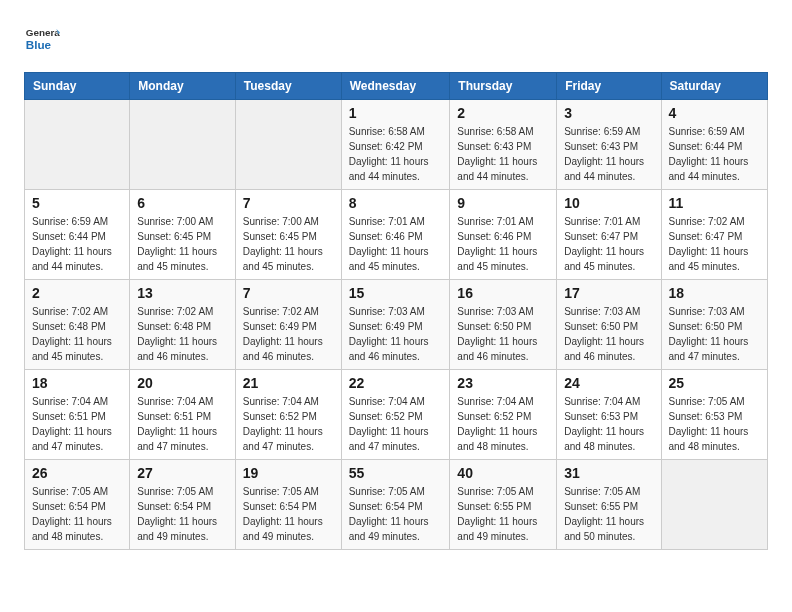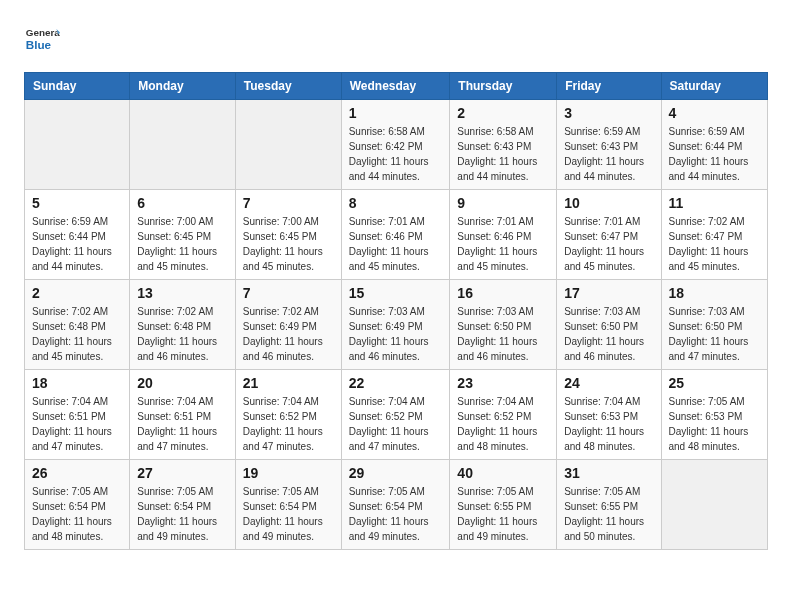--- a/index.html
+++ b/index.html
@@ -232,21 +232,21 @@
           </td>
           <td>
             <span class="day-num">27</span>
             <div class="day-info">Sunrise: 7:05 AM<br>Sunset: 6:54 PM<br>Daylight: 11 hours<br>and 49 minutes.</div>
           </td>
           <td>
             <span class="day-num">19</span>
             <div class="day-info">Sunrise: 7:05 AM<br>Sunset: 6:54 PM<br>Daylight: 11 hours<br>and 49 minutes.</div>
           </td>
           <td>
-            <span class="day-num">29</span>
+            <span class="day-num">55</span>
             <div class="day-info">Sunrise: 7:05 AM<br>Sunset: 6:54 PM<br>Daylight: 11 hours<br>and 49 minutes.</div>
           </td>
           <td>
             <span class="day-num">40</span>
             <div class="day-info">Sunrise: 7:05 AM<br>Sunset: 6:55 PM<br>Daylight: 11 hours<br>and 49 minutes.</div>
           </td>
           <td>
             <span class="day-num">31</span>
             <div class="day-info">Sunrise: 7:05 AM<br>Sunset: 6:55 PM<br>Daylight: 11 hours<br>and 50 minutes.</div>
           </td>

